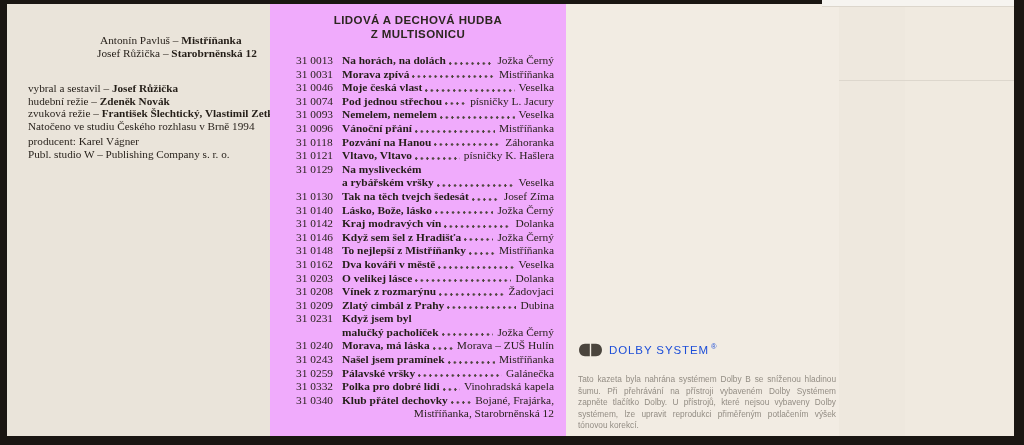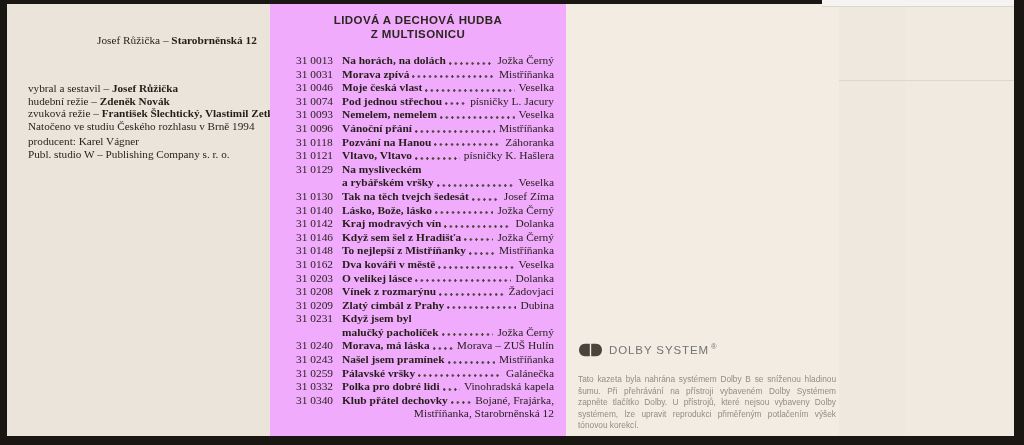--- a/index.html
+++ b/index.html
@@ -37,35 +37,36 @@
   .tnum{width:40px;flex:0 0 40px;margin-right:6px;}
   .ttitle{font-weight:bold;}
   .tdots{flex:1 1 auto;min-width:8px;height:3px;align-self:flex-end;margin:0 4px 3px 3px;
     background-image:radial-gradient(circle at 1.2px 1.5px,#4a4238 1.05px,rgba(0,0,0,0) 1.35px);
     background-size:5.6px 3px;background-repeat:repeat-x;}
   .trow.cont{padding-left:46px;}
   .trow.acont{justify-content:flex-end;}
 
   
   .dolby-head{position:absolute;left:12px;top:339px;display:flex;align-items:center;
-    font-family:"Liberation Sans",sans-serif;color:#737373;}
+    font-family:"Liberation Sans",sans-serif;color:#1d4ed8;}
   .dolby-logo{margin-right:6px;display:block;}
   .dolby-name{font-size:11.5px;letter-spacing:.9px;}
   .dolby-reg{font-size:7.5px;vertical-align:top;position:relative;top:-4px;margin-left:2px;}
   .dolby-text{position:absolute;left:12px;top:370px;width:258px;
     font-family:"Liberation Sans",sans-serif;font-size:8.3px;line-height:11.6px;
     text-align:justify;color:#938d84;}
 </style>
 </head>
 <body>
 
 <div class="scan">
 
   <div class="panel panel-left">
     <div class="kapelnici">
+      <div class="kap-l2"><span>Antonín Pavluš – </span><span class="bold">Mistříňanka</span></div>
       <div class="kap-l3"><span>Josef Růžička – </span><span class="bold">Starobrněnská 12</span></div>
     </div>
     <div class="credits">
         <div><span class="">vybral a sestavil – </span><span class="bold">Josef Růžička</span></div>
         <div><span class="">hudební režie – </span><span class="bold">Zdeněk Novák</span></div>
         <div><span class="">zvuková režie – </span><span class="bold">František Šlechtický, Vlastimil Zetka</span></div>
         <div><span class="">Natočeno ve studiu Českého rozhlasu v Brně 1994</span></div>
       </div>
     <div class="producer">
         <div>producent: Karel Vágner</div>

